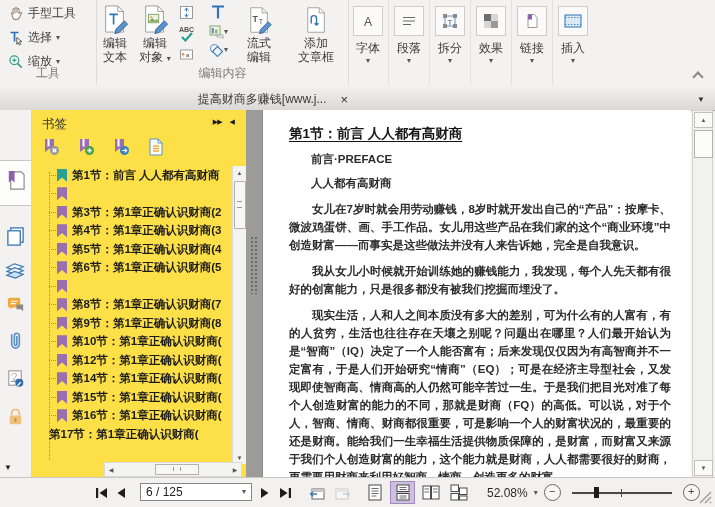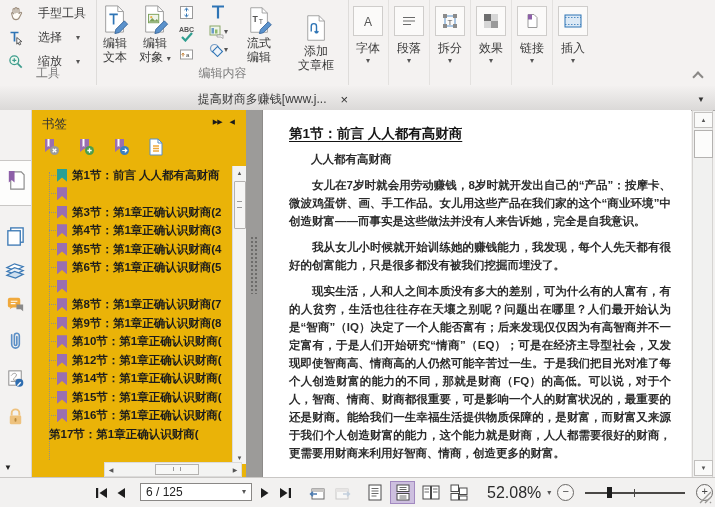--- a/index.html
+++ b/index.html
@@ -4,21 +4,21 @@
 <style>
   html,body{margin:0;padding:0;}
   body{width:715px;height:507px;position:relative;overflow:hidden;
        font-family:"Liberation Sans","DejaVu Sans",sans-serif;
        background:#f2f1f0;color:#3b3b3b;-webkit-font-smoothing:antialiased;}
   
   .ribbon{position:absolute;left:0;top:0;width:715px;height:86px;background:#f4f2f1;border-bottom:1px solid #cfcdcb;}
   .grp{position:absolute;top:0;height:85px;border-right:1px solid #dedcda;}
   .grp-label{position:absolute;bottom:3px;left:0;width:100%;text-align:center;font-size:12px;color:#7a7a7a;}
   .tools{left:0;width:96px;}
-  .tool-row{position:absolute;left:8px;display:flex;align-items:center;gap:14px;font-size:12px;color:#3b3b3b;cursor:default;white-space:nowrap;}
+  .tool-row{position:absolute;left:8px;display:flex;align-items:center;gap:4px;font-size:12px;color:#3b3b3b;cursor:default;white-space:nowrap;}
   .dar{font-size:8px;color:#555;line-height:1;}
   .editg{left:97px;width:251px;}
   .bigbtn{position:absolute;top:4px;display:flex;flex-direction:column;align-items:center;font-size:12px;line-height:14px;text-align:center;color:#3b3b3b;}
   .bigbtn .lbl{white-space:pre-line;margin-top:2px;}
   .smallcol{position:absolute;display:flex;flex-direction:column;gap:6px;}
   .rbtns{position:absolute;left:348px;top:0;height:85px;display:flex;}
   .rbtn{width:40px;border-right:1px solid #e3e1df;display:flex;flex-direction:column;align-items:center;padding-top:6px;font-size:12px;color:#3b3b3b;}
   .rbtn .ibox{width:28px;height:28px;border:1px solid #cfcdcb;background:#fbfaf9;display:flex;align-items:center;justify-content:center;}
   .rbtn .lbl{margin-top:4px;}
   .collapse{position:absolute;right:12px;bottom:8px;width:10px;height:6px;cursor:pointer;}
@@ -32,21 +32,21 @@
   .tab-doc{left:180px;width:186px;}
   .tab-doc:before{background:#fcfcfb;border-color:#9b9997;}
   .tab-close{margin-left:14px;font-size:13px;color:#333;cursor:pointer;line-height:1;}
   .tab-menu{position:absolute;right:10px;top:9px;font-size:8px;color:#333;cursor:pointer;}
   
   .strip{position:absolute;left:0;top:110px;width:31px;height:368px;background:#f3f2f1;border-right:1px solid #d8d6d4;}
   .strip-icon{position:absolute;left:5px;width:21px;height:21px;cursor:pointer;}
   .strip-active{position:absolute;left:0;top:50px;width:31px;height:44px;background:#fdfdfc;border-top:1px solid #c9c7c5;border-bottom:1px solid #c9c7c5;}
   .strip-more{position:absolute;left:4px;bottom:6px;font-size:8px;color:#222;cursor:pointer;}
   
-  .panel{position:absolute;left:32px;top:110px;width:214px;height:368px;background:#eab308;border-right:1px solid #aaa8a6;}
+  .panel{position:absolute;left:32px;top:110px;width:214px;height:368px;background:#fde047;border-right:1px solid #aaa8a6;}
   .panel-head{position:absolute;left:0;top:0;width:100%;height:26px;}
   .panel-title{position:absolute;left:10px;top:6px;font-size:12.5px;color:#333;}
   .panel-arrows{position:absolute;right:12px;top:8px;display:flex;gap:8px;font-size:7px;color:#1a1a1a;letter-spacing:-1px;}
   .panel-arrows span{cursor:pointer;}
   .panel-tools{position:absolute;left:0;top:28px;width:100%;height:26px;display:flex;gap:17px;padding-left:10px;}
   .ptool{width:18px;height:18px;cursor:pointer;position:relative;}
   .bm-list{position:absolute;left:0;top:56px;width:201px;height:298px;overflow:hidden;}
   .bm-rail{position:absolute;left:17px;top:6px;bottom:4px;border-left:1px dotted #8f8f8f;}
   .bm-item{position:relative;height:18.5px;display:flex;align-items:center;padding-left:17px;cursor:pointer;white-space:nowrap;overflow:hidden;}
   .twig{width:7px;border-top:1px dotted #8f8f8f;flex:0 0 auto;}
@@ -79,21 +79,21 @@
   .db-btn{position:absolute;left:1px;width:17px;height:14px;background:#fafaf9;border:1px solid #c2c0be;font-size:6px;color:#555;display:flex;align-items:center;justify-content:center;cursor:pointer;}
   .db-thumb{position:absolute;left:1px;top:19px;width:17px;height:26px;background:#fcfcfb;border:1px solid #b4b2b0;cursor:grab;}
   
   .status{position:absolute;left:0;bottom:0;width:715px;height:29px;background:#f2f1f0;border-top:1px solid #c9c7c5;}
   .sb{position:absolute;top:0;height:29px;display:flex;align-items:center;}
   .nav-ico{width:18px;height:16px;cursor:pointer;display:flex;align-items:center;justify-content:center;}
   .pagebox{position:absolute;left:140px;top:5px;width:112px;height:18px;background:#fff;border:1px solid #8a8886;display:flex;align-items:center;padding:0 5px;box-sizing:border-box;cursor:text;}
   .pagebox .val{flex:1;font-size:12px;color:#222;}
   .viewbtn{width:23px;height:21px;margin-right:3px;display:flex;align-items:center;justify-content:center;cursor:pointer;border:1px solid transparent;}
   .viewbtn.active{background:#cdbfdf;border-color:#a289c0;}
-  .zoomtxt{font-size:16px;color:#2b2b2b;}
+  .zoomtxt{font-size:12px;color:#2b2b2b;}
   .zcirc{width:15px;height:15px;border:1px solid #6a6866;border-radius:50%;font-size:11px;line-height:13px;text-align:center;color:#444;cursor:pointer;background:#f7f6f5;}
   .ztrack{position:relative;width:100px;height:15px;margin:0 5px;cursor:pointer;}
   .ztrack .line{position:absolute;left:0;right:0;top:7px;height:1.5px;background:#4a4846;}
   .ztrack .tick{position:absolute;left:49px;top:4px;width:1px;height:8px;background:#4a4846;}
   .ztrack .thumb{position:absolute;left:22px;top:2px;width:5px;height:11px;background:#1d1d1d;cursor:grab;}
   .grip{position:absolute;right:3px;bottom:3px;width:14px;height:14px;cursor:nwse-resize;}
 </style>
 </head>
 <body>
 
@@ -191,21 +191,21 @@
       <svg width="27" height="28" viewBox="0 0 30 32">
           <path d="M5 2h13l6 6v22H5z" fill="#fff" stroke="#9a9a9a"></path>
           <path d="M18 2v6h6" fill="none" stroke="#9a9a9a"></path>
           <text x="7" y="18" font-size="10" font-weight="bold" fill="#555" font-family="sans-serif">T</text>
           <text x="14" y="20" font-size="8" fill="#555" font-family="sans-serif">T</text>
           <path d="M16 27l9-9 3.5 3.5-9 9-4.6 1.1z" fill="#5b92cc" stroke="#39679c"></path>
         </svg>
       <span class="lbl">流式
 编辑</span>
     </div>
-    <div class="bigbtn" style="left:192px;width:54px;top:14px;">
+    <div class="bigbtn" style="left:192px;width:54px;top:6px;">
       <svg width="27" height="28" viewBox="0 0 30 32">
           <path d="M5 2h13l6 6v22H5z" fill="#fff" stroke="#9a9a9a"></path>
           <path d="M18 2v6h6" fill="none" stroke="#9a9a9a"></path>
           <path d="M9 20v-6a3 3 0 016 0v8m0 0l-2.2-2.2M15 22l2.2-2.2" fill="none" stroke="#2e74b5" stroke-width="1.6"></path>
         </svg>
       <span class="lbl">添加
 文章框</span>
     </div>
     <div class="grp-label">编辑内容</div>
   </div>
@@ -475,20 +475,21 @@
   </div>
 </div>
 
 <div class="split">
   <div class="split-dots"></div>
 </div>
 
 <div class="doc">
   <div class="doc-inner">
     <div class="doc-h">第1节：前言 人人都有高财商</div>
+    <div class="doc-sub">前言·PREFACE</div>
     <div class="doc-sub">人人都有高财商</div>
     <div>
 
     <p class="para">女儿在7岁时就会用劳动赚钱，8岁时就开发出自己的“产品”：按摩卡、微波鸡蛋饼、画、手工作品。女儿用这些产品在我们家的这个“商业环境”中创造财富——而事实是这些做法并没有人来告诉她，完全是自我意识。</p>
         <p class="para">我从女儿小时候就开始训练她的赚钱能力，我发现，每个人先天都有很好的创富能力，只是很多都没有被我们挖掘而埋没了。</p>
         <p class="para">现实生活，人和人之间本质没有多大的差别，可为什么有的人富有，有的人贫穷，生活也往往存在天壤之别呢？问题出在哪里？人们最开始认为是“智商”（IQ）决定了一个人能否富有；后来发现仅仅因为有高智商并不一定富有，于是人们开始研究“情商”（EQ）；可是在经济主导型社会，又发现即使智商高、情商高的人仍然可能辛苦过一生。于是我们把目光对准了每个人创造财富的能力的不同，那就是财商（FQ）的高低。可以说，对于个人，智商、情商、财商都很重要，可是影响一个人的财富状况的，最重要的还是财商。能给我们一生幸福生活提供物质保障的，是财富，而财富又来源于我们个人创造财富的能力，这个能力就是财商，人人都需要很好的财商，更需要用财商来利用好智商、情商，创造更多的财富。</p>
       </div>
   </div>
 </div>
 

